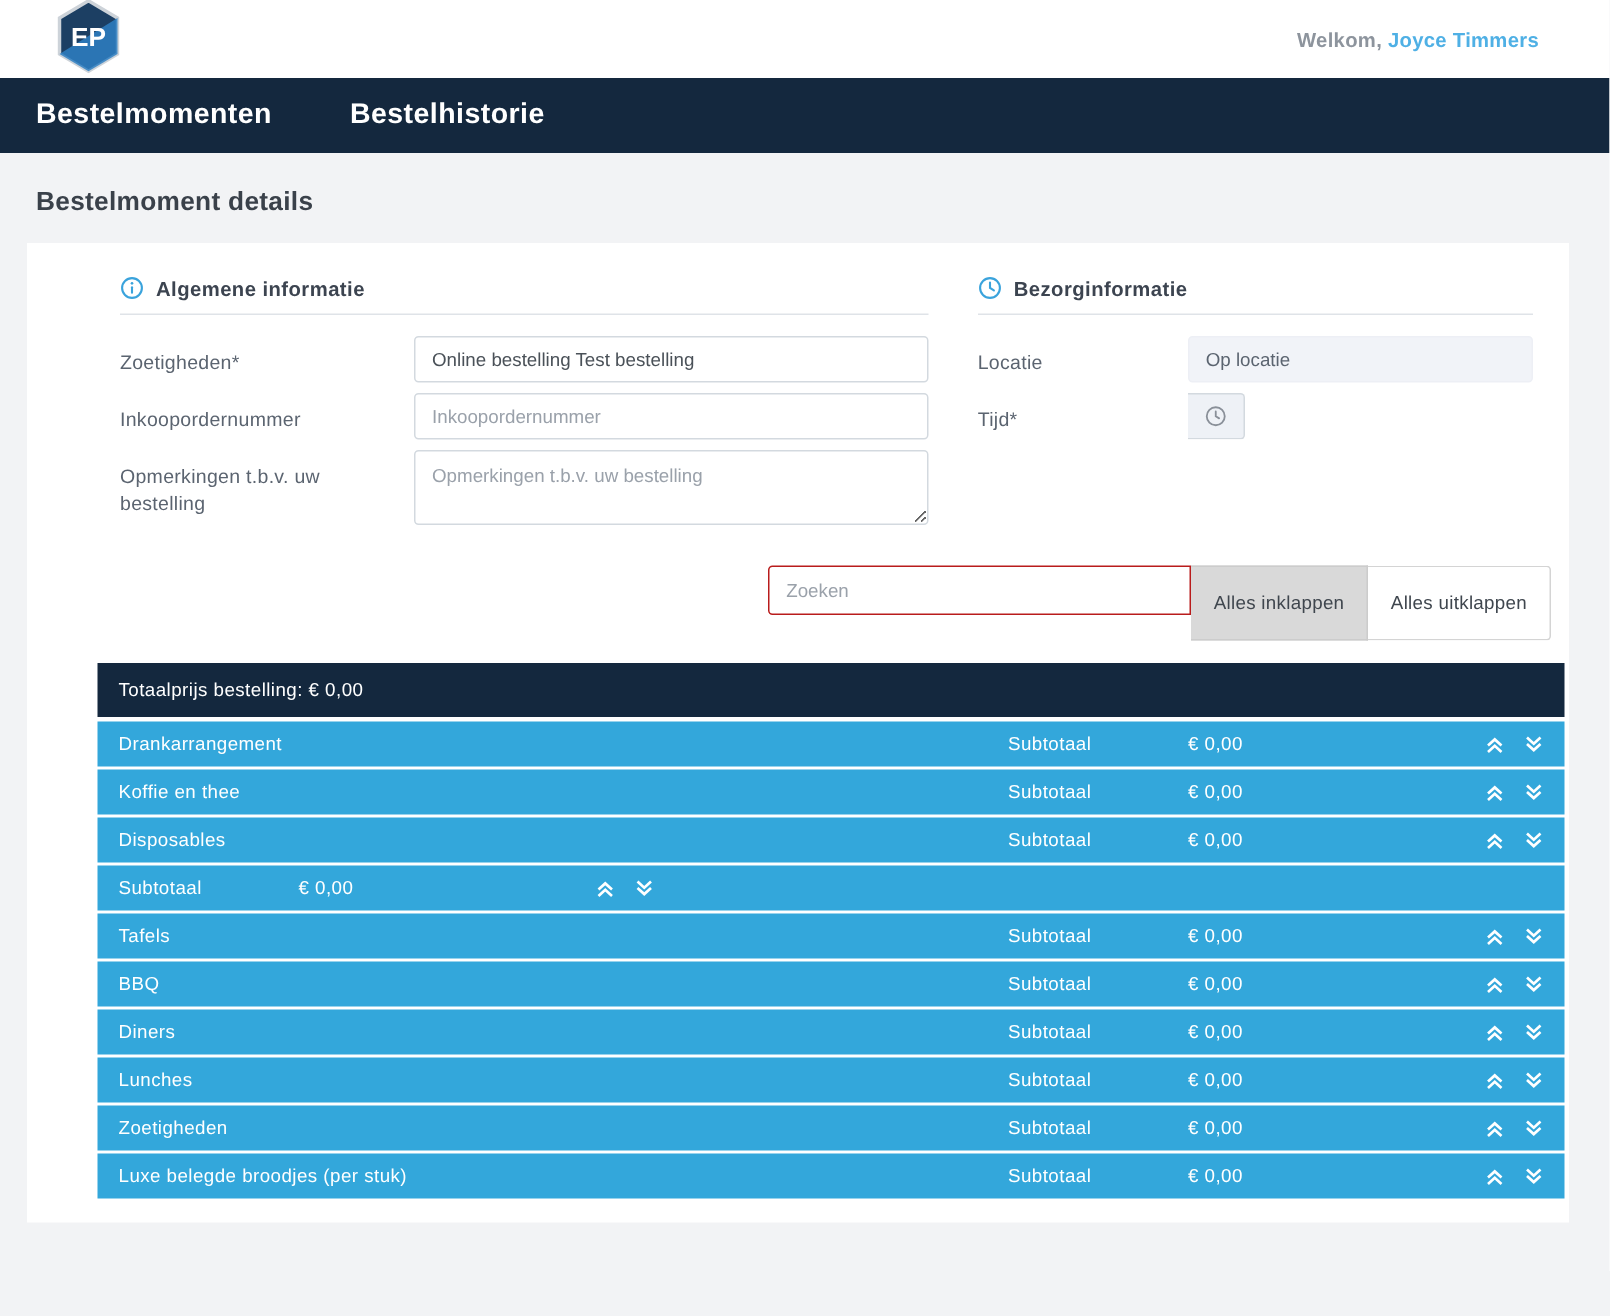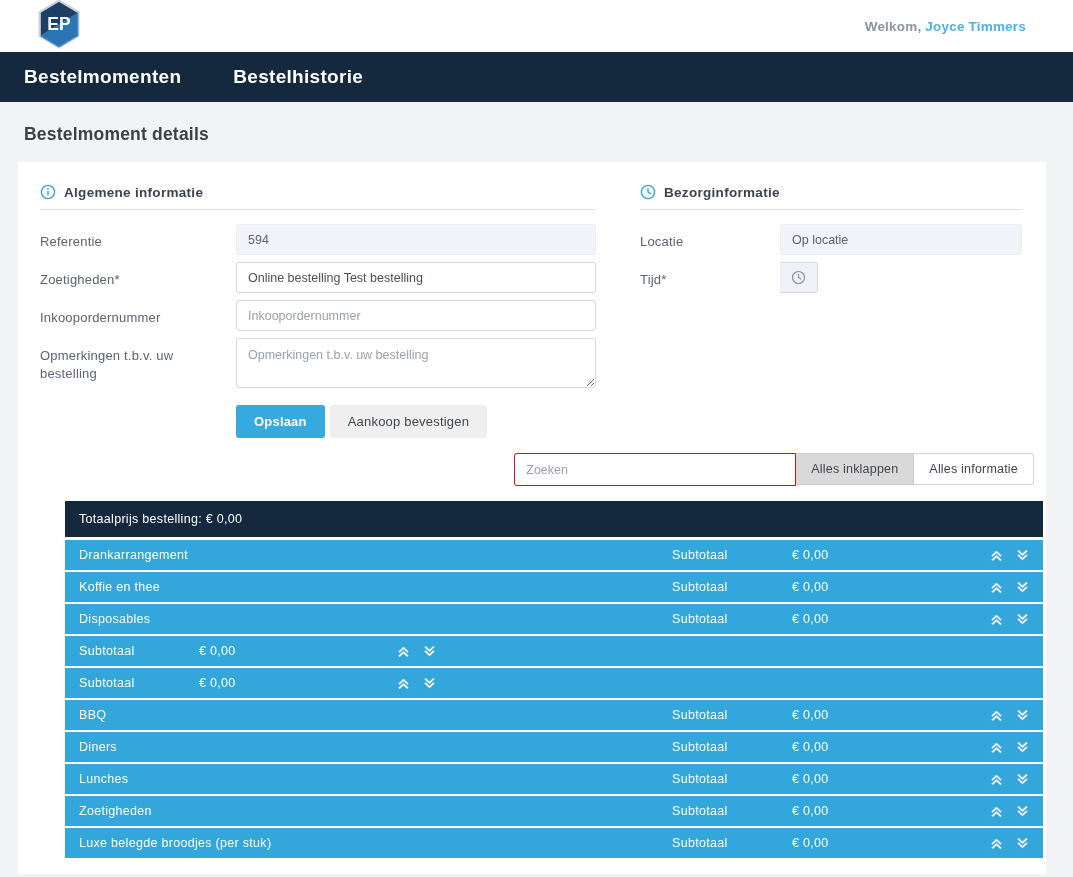--- a/index.html
+++ b/index.html
@@ -20,21 +20,21 @@
   .welcome .name { color:#4fb0e5; cursor:pointer; }
   
   .mainnav {
     background:#14283e; height:50px;
     display:flex; align-items:center; gap:52px; padding:0 24px;
   }
   .nav-link { color:#ffffff; font-size:19px; font-weight:600; letter-spacing:.3px; cursor:pointer; }
   
   .page-title { font-size:17.5px; font-weight:700; color:#3a414a; margin:22px 0 17px 24px; letter-spacing:.2px; }
   .card { background:#ffffff; margin-left:18px; width:1028px; padding:22px 24px 14px 22px; }
-  .form-grid { display:flex; gap:44px; }
+  .form-grid { display:flex; gap:33px;margin-left:40px; }
   .col-left { width:556px; }
   .col-right { width:382px; }
   .section-head {
     display:flex; align-items:center; gap:8px;
     padding-bottom:9px; border-bottom:1px solid #dfe3e8; margin-bottom:14px;
   }
   .section-title { font-weight:700; font-size:13.5px; color:#3c4450; letter-spacing:.3px; }
   .frow { display:flex; margin-bottom:7px; }
   .frow .flabel { font-size:13px; color:#5b6470; padding-top:9px; letter-spacing:.2px; line-height:1.35; }
   .col-left .flabel { width:196px; flex:0 0 196px; padding-right:14px; }
@@ -62,21 +62,21 @@
   }
   .btn-primary { background:#36a9e1; color:#ffffff; font-weight:600; }
   .btn-light { background:#efefef; color:#3f464e; border-color:#efefef; }
   
   .search-row { display:flex; justify-content:flex-end; margin-top:15px; margin-right:-12px; }
   .sinput {
     width:282px; height:33px; border:1px solid #b91c1c; border-radius:3px 0 0 3px;
     padding:0 11px; font-size:12.5px; color:#4a5158; font-family:inherit; outline:none;
   }
   .sbtn {
-    height:32px; padding:0 15px; font-size:12.5px; font-family:inherit; cursor:pointer; color:#3f464e;
+    height:50px; padding:0 15px; font-size:12.5px; font-family:inherit; cursor:pointer; color:#3f464e;
     letter-spacing:.2px;
   }
   .sbtn.active { background:#d9d9d9; border:1px solid #cccccc; border-left:none; }
   .sbtn.plain  { background:#ffffff; border:1px solid #d4d4d4; border-left:none; border-radius:0 3px 3px 0; }
   
   .table { margin:15px -21px 0 -19px;padding-left:44px; }
   .tot-bar {
     background:#14283e; height:36px; display:flex; align-items:center; justify-content:space-between;
     padding:0 14px; color:#ffffff; font-size:12.5px; letter-spacing:.3px; margin-bottom:3px;
   }
@@ -122,26 +122,20 @@
     <div class="col-left">
       <div class="section-head">
         <svg class="icon16" viewBox="0 0 16 16">
           <circle cx="8" cy="8" r="6.6" fill="none" stroke="#3aa3dc" stroke-width="1.4"></circle>
           <circle cx="8" cy="4.9" r="0.9" fill="#3aa3dc"></circle>
           <rect x="7.3" y="6.8" width="1.4" height="5" rx="0.7" fill="#3aa3dc"></rect>
         </svg>
         <span class="section-title">Algemene informatie</span>
       </div>
 
-      <div class="frow">
-        <span class="flabel">Referentie</span>
-        <span class="ctl">
-          <input class="tinput disabled" type="text" disabled="" value="594" style="">
-        </span>
-      </div>
 
       <div class="frow">
         <span class="flabel">Zoetigheden*</span>
         <span class="ctl">
           <input class="tinput" type="text" value="Online bestelling Test bestelling" style="">
         </span>
       </div>
 
       <div class="frow">
         <span class="flabel">Inkoopordernummer</span>
@@ -150,24 +144,20 @@
         </span>
       </div>
 
       <div class="frow">
         <span class="flabel">Opmerkingen t.b.v. uw bestelling</span>
         <span class="ctl">
           <textarea class="tinput" placeholder="Opmerkingen t.b.v. uw bestelling" style=""></textarea>
         </span>
       </div>
 
-      <div class="btn-row">
-        <button class="btn btn-primary">Opslaan</button>
-        <button class="btn btn-light">Aankoop bevestigen</button>
-      </div>
     </div>
 
     <div class="col-right">
       <div class="section-head">
         <svg class="icon16" viewBox="0 0 16 16">
           <circle cx="8" cy="8" r="6.6" fill="none" stroke="#3aa3dc" stroke-width="1.4"></circle>
           <path d="M8 4.4 V8 L10.6 9.6" fill="none" stroke="#3aa3dc" stroke-width="1.4" stroke-linecap="round"></path>
         </svg>
         <span class="section-title">Bezorginformatie</span>
       </div>
@@ -190,21 +180,21 @@
             </svg>
           </span>
         </span>
       </div>
     </div>
   </div>
 
   <div class="search-row">
     <input class="sinput" type="text" placeholder="Zoeken" style="">
     <button class="sbtn active">Alles inklappen</button>
-    <button class="sbtn plain">Alles informatie</button>
+    <button class="sbtn plain">Alles uitklappen</button>
   </div>
 
   <div class="table">
     <div class="tot-bar">
       <span>
         <span>Totaalprijs bestelling:</span>
         <span>€ 0,00</span>
       </span>
     </div>
     <div>
@@ -265,20 +255,21 @@
         <path d="M3.2 13.2 L8 8.8 L12.8 13.2" fill="none" stroke="#ffffff" stroke-width="1.9"></path>
       </svg>
       <svg width="17" height="15" viewBox="0 0 16 16">
         <path d="M3.2 2.8 L8 7.2 L12.8 2.8" fill="none" stroke="#ffffff" stroke-width="1.9"></path>
         <path d="M3.2 7.4 L8 11.8 L12.8 7.4" fill="none" stroke="#ffffff" stroke-width="1.9"></path>
       </svg>
     </span>
   </div>
 
   <div class="cat-row">
+    <span class="cat-name">Tafels</span>
     <span class="cat-sub">Subtotaal</span>
     <span class="cat-amt">€ 0,00</span>
     <span class="chev">
       <svg width="17" height="15" viewBox="0 0 16 16">
         <path d="M3.2 8.6 L8 4.2 L12.8 8.6" fill="none" stroke="#ffffff" stroke-width="1.9"></path>
         <path d="M3.2 13.2 L8 8.8 L12.8 13.2" fill="none" stroke="#ffffff" stroke-width="1.9"></path>
       </svg>
       <svg width="17" height="15" viewBox="0 0 16 16">
         <path d="M3.2 2.8 L8 7.2 L12.8 2.8" fill="none" stroke="#ffffff" stroke-width="1.9"></path>
         <path d="M3.2 7.4 L8 11.8 L12.8 7.4" fill="none" stroke="#ffffff" stroke-width="1.9"></path>

